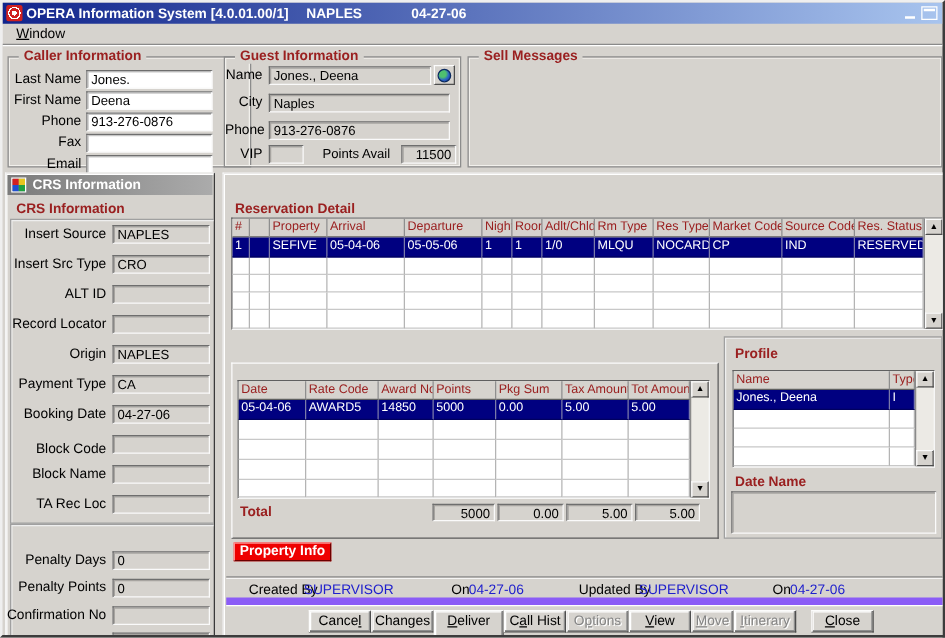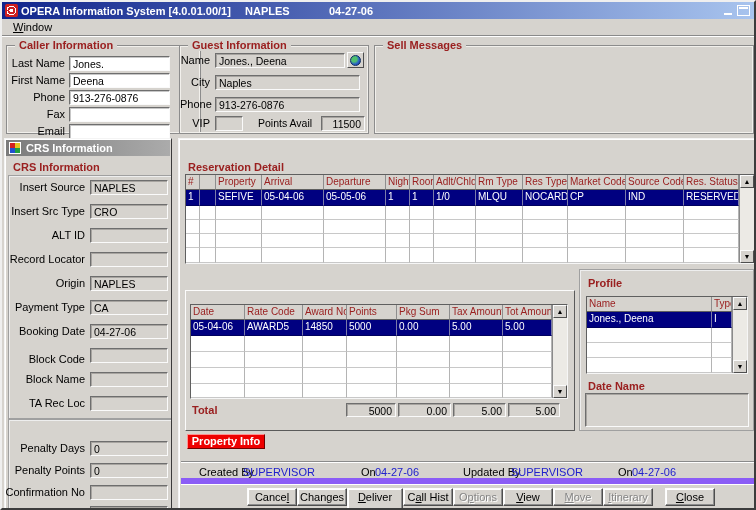--- a/index.html
+++ b/index.html
@@ -488,17 +488,17 @@
     <span style="left:451px" class="blue">04-27-06</span>
   </div>
 
   <div class="btnrow" style="left:2px;top:349px;width:574px;height:22px;padding-left:66px">
     <div class="btn" style="width:50px">Cance<u>l</u></div>
     <div class="btn" style="width:50px">Changes</div>
     <div class="btn" style="width:56px"><u>D</u>eliver Hist</div>
     <div class="btn" style="width:50px">C<u>a</u>ll Hist</div>
     <div class="btn disabled" style="width:50px">O<u>p</u>tions</div>
     <div class="btn" style="width:50px"><u>V</u>iew</div>
-    <div class="btn disabled" style="width:50px"><u>M</u>ove</div>
+    <div class="btn disabled" style="width:34px"><u>M</u>ove</div>
     <div class="btn disabled" style="width:50px"><u>I</u>tinerary</div>
     <div class="btn" style="width:50px;margin-left:12px"><u>C</u>lose</div>
   </div>
 </div>
 
 </body></html>

